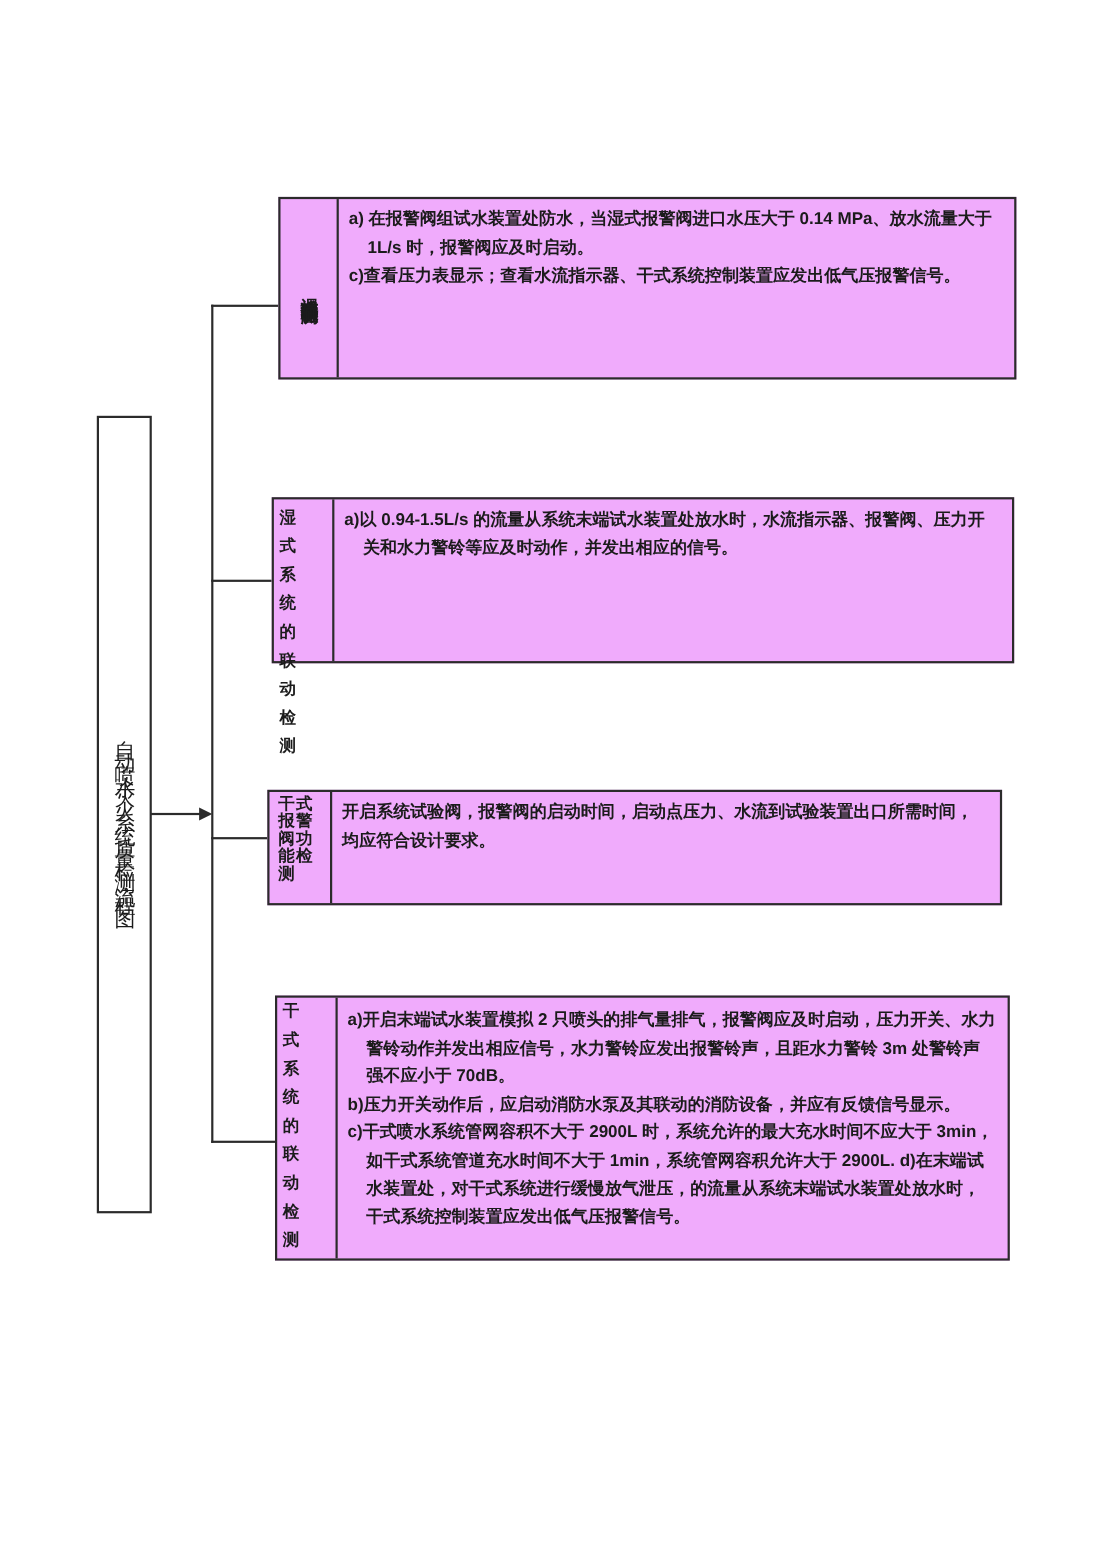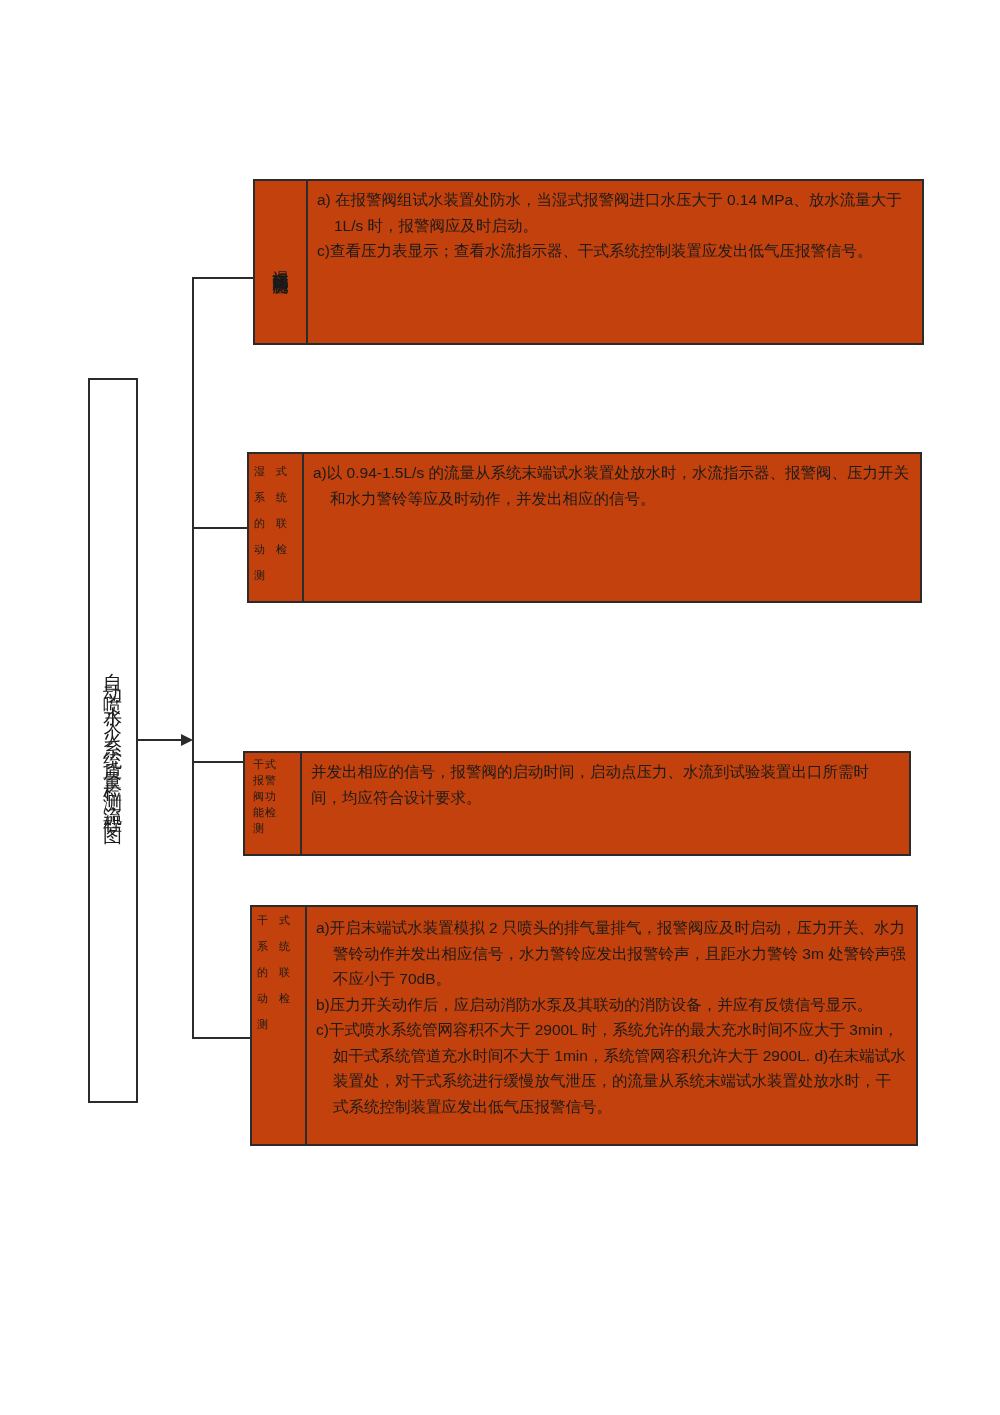--- a/index.html
+++ b/index.html
@@ -35,21 +35,22 @@
     letter-spacing:11px;
     line-height:1;
     white-space:nowrap;
   }
   
   .branch-box{
     position:absolute;
     border:2px solid #2b2b2b;
     box-sizing:border-box;
     display:flex;
-    background:#c2410c;
+    background:#f0abfc;
+    font-weight:bold;
   }
   .label-cell{
     border-right:2px solid #2b2b2b;
     box-sizing:border-box;
     flex:none;
     display:flex;
   }
   
   .label-vertical{
     align-items:center;justify-content:center;
@@ -59,21 +60,21 @@
     text-orientation:upright;
     font-size:16px;
     letter-spacing:1px;
     line-height:1;
     white-space:nowrap;
   }
   
   .label-wrap{align-items:flex-start;}
   .label-wrap .label-text{
     word-break:break-all;
-    font-size:11px;
+    font-size:15px;
   }
   .label-loose .label-text{
     width:54px;
     letter-spacing:11px;
     line-height:26px;
     padding:4px 0 0 5px;
   }
   .label-center{align-items:flex-start;}
   
   .label-tight .label-text{
@@ -121,26 +122,26 @@
 
   <div class="branch-box" style="left:247px;top:452px;width:675px;height:151px;">
     <div class="label-cell label-wrap label-loose" style="width:55px;">
       <div class="label-text">湿式系统的联动检测</div>
     </div>
     <div class="content-cell">
       <p class="hang">a)以 0.94-1.5L/s 的流量从系统末端试水装置处放水时，水流指示器、报警阀、压力开关和水力警铃等应及时动作，并发出相应的信号。</p>
     </div>
   </div>
 
-  <div class="branch-box" style="left:243px;top:718px;width:668px;height:105px;margin-top:33px;">
+  <div class="branch-box" style="left:243px;top:718px;width:668px;height:105px;">
     <div class="label-cell label-wrap label-tight" style="width:57px;">
       <div class="label-text">干式报警阀功能检测</div>
     </div>
     <div class="content-cell">
-      <p>并发出相应的信号，报警阀的启动时间，启动点压力、水流到试验装置出口所需时间，均应符合设计要求。</p>
+      <p>开启系统试验阀，报警阀的启动时间，启动点压力、水流到试验装置出口所需时间，均应符合设计要求。</p>
     </div>
   </div>
 
   <div class="branch-box" style="left:250px;top:905px;width:668px;height:241px;">
     <div class="label-cell label-wrap label-loose label-center" style="width:55px;">
       <div class="label-text" style="padding-top:0;">干式系统的联动检测</div>
     </div>
     <div class="content-cell" style="padding-top:8px;">
       <p class="hang">a)开启末端试水装置模拟 2 只喷头的排气量排气，报警阀应及时启动，压力开关、水力警铃动作并发出相应信号，水力警铃应发出报警铃声，且距水力警铃 3m 处警铃声强不应小于 70dB。</p>
       <p class="hang">b)压力开关动作后，应启动消防水泵及其联动的消防设备，并应有反馈信号显示。</p>

